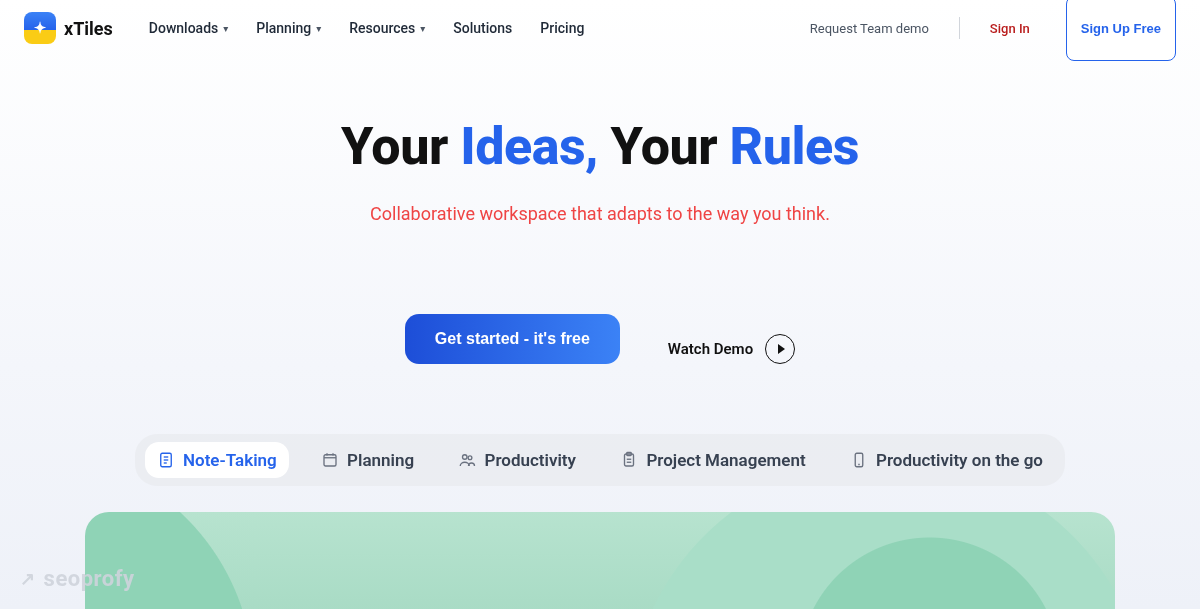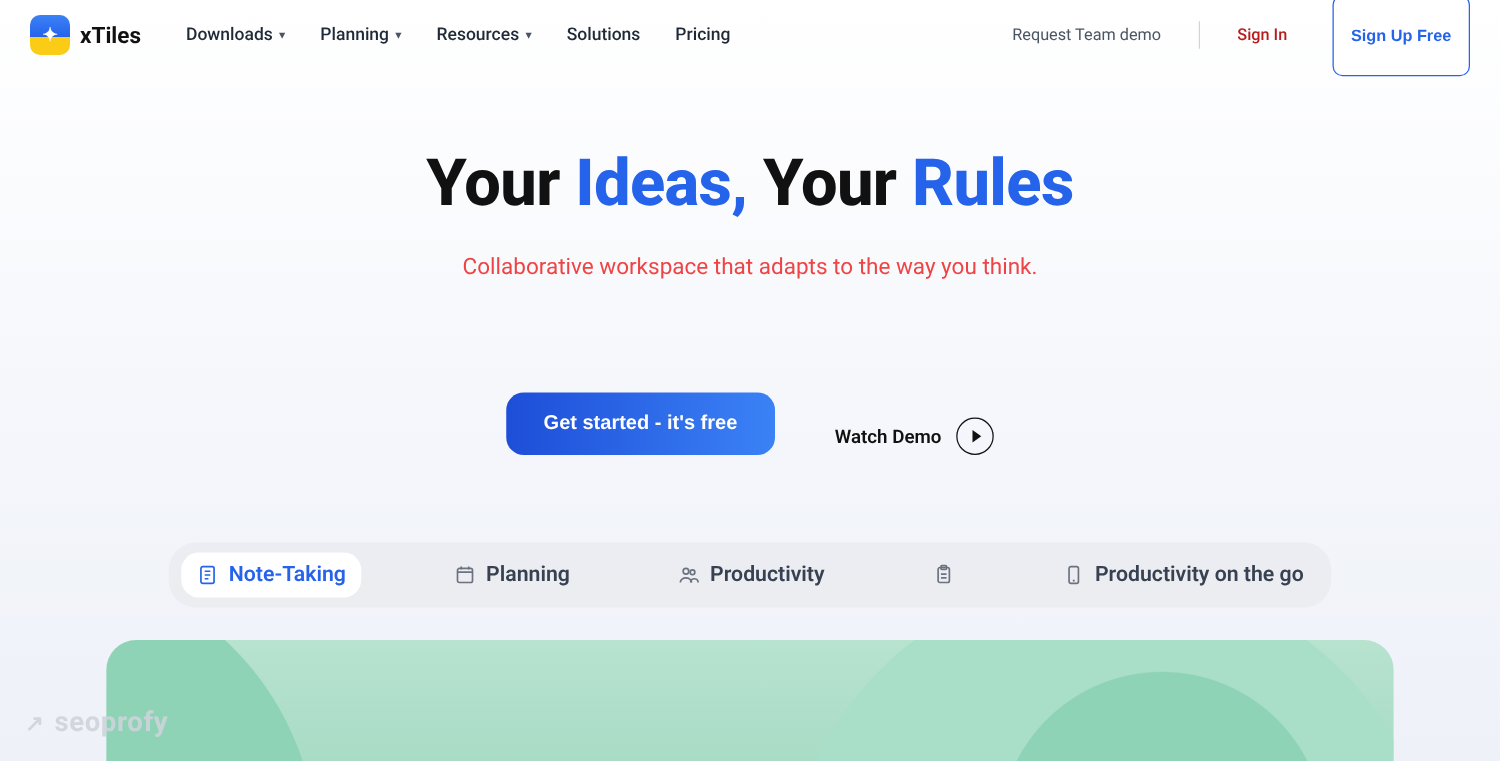--- a/index.html
+++ b/index.html
@@ -228,20 +228,21 @@
   </div>
   <div class="tab-item">
     <span class="tab-icon">
       <svg viewBox="0 0 24 24">
           <rect x="6" y="4" width="12" height="16" rx="2"></rect>
           <rect x="9" y="2" width="6" height="4" rx="1"></rect>
           <line x1="9" y1="11" x2="15" y2="11"></line>
           <line x1="9" y1="15" x2="15" y2="15"></line>
         </svg>
     </span>
+    <span>Project Management</span>
   </div>
   <div class="tab-item">
     <span class="tab-icon">
       <svg viewBox="0 0 24 24">
           <rect x="7" y="3" width="10" height="18" rx="2"></rect>
           <line x1="11" y1="18" x2="13" y2="18"></line>
         </svg>
     </span>
     <span>Productivity on the go</span>
   </div>

